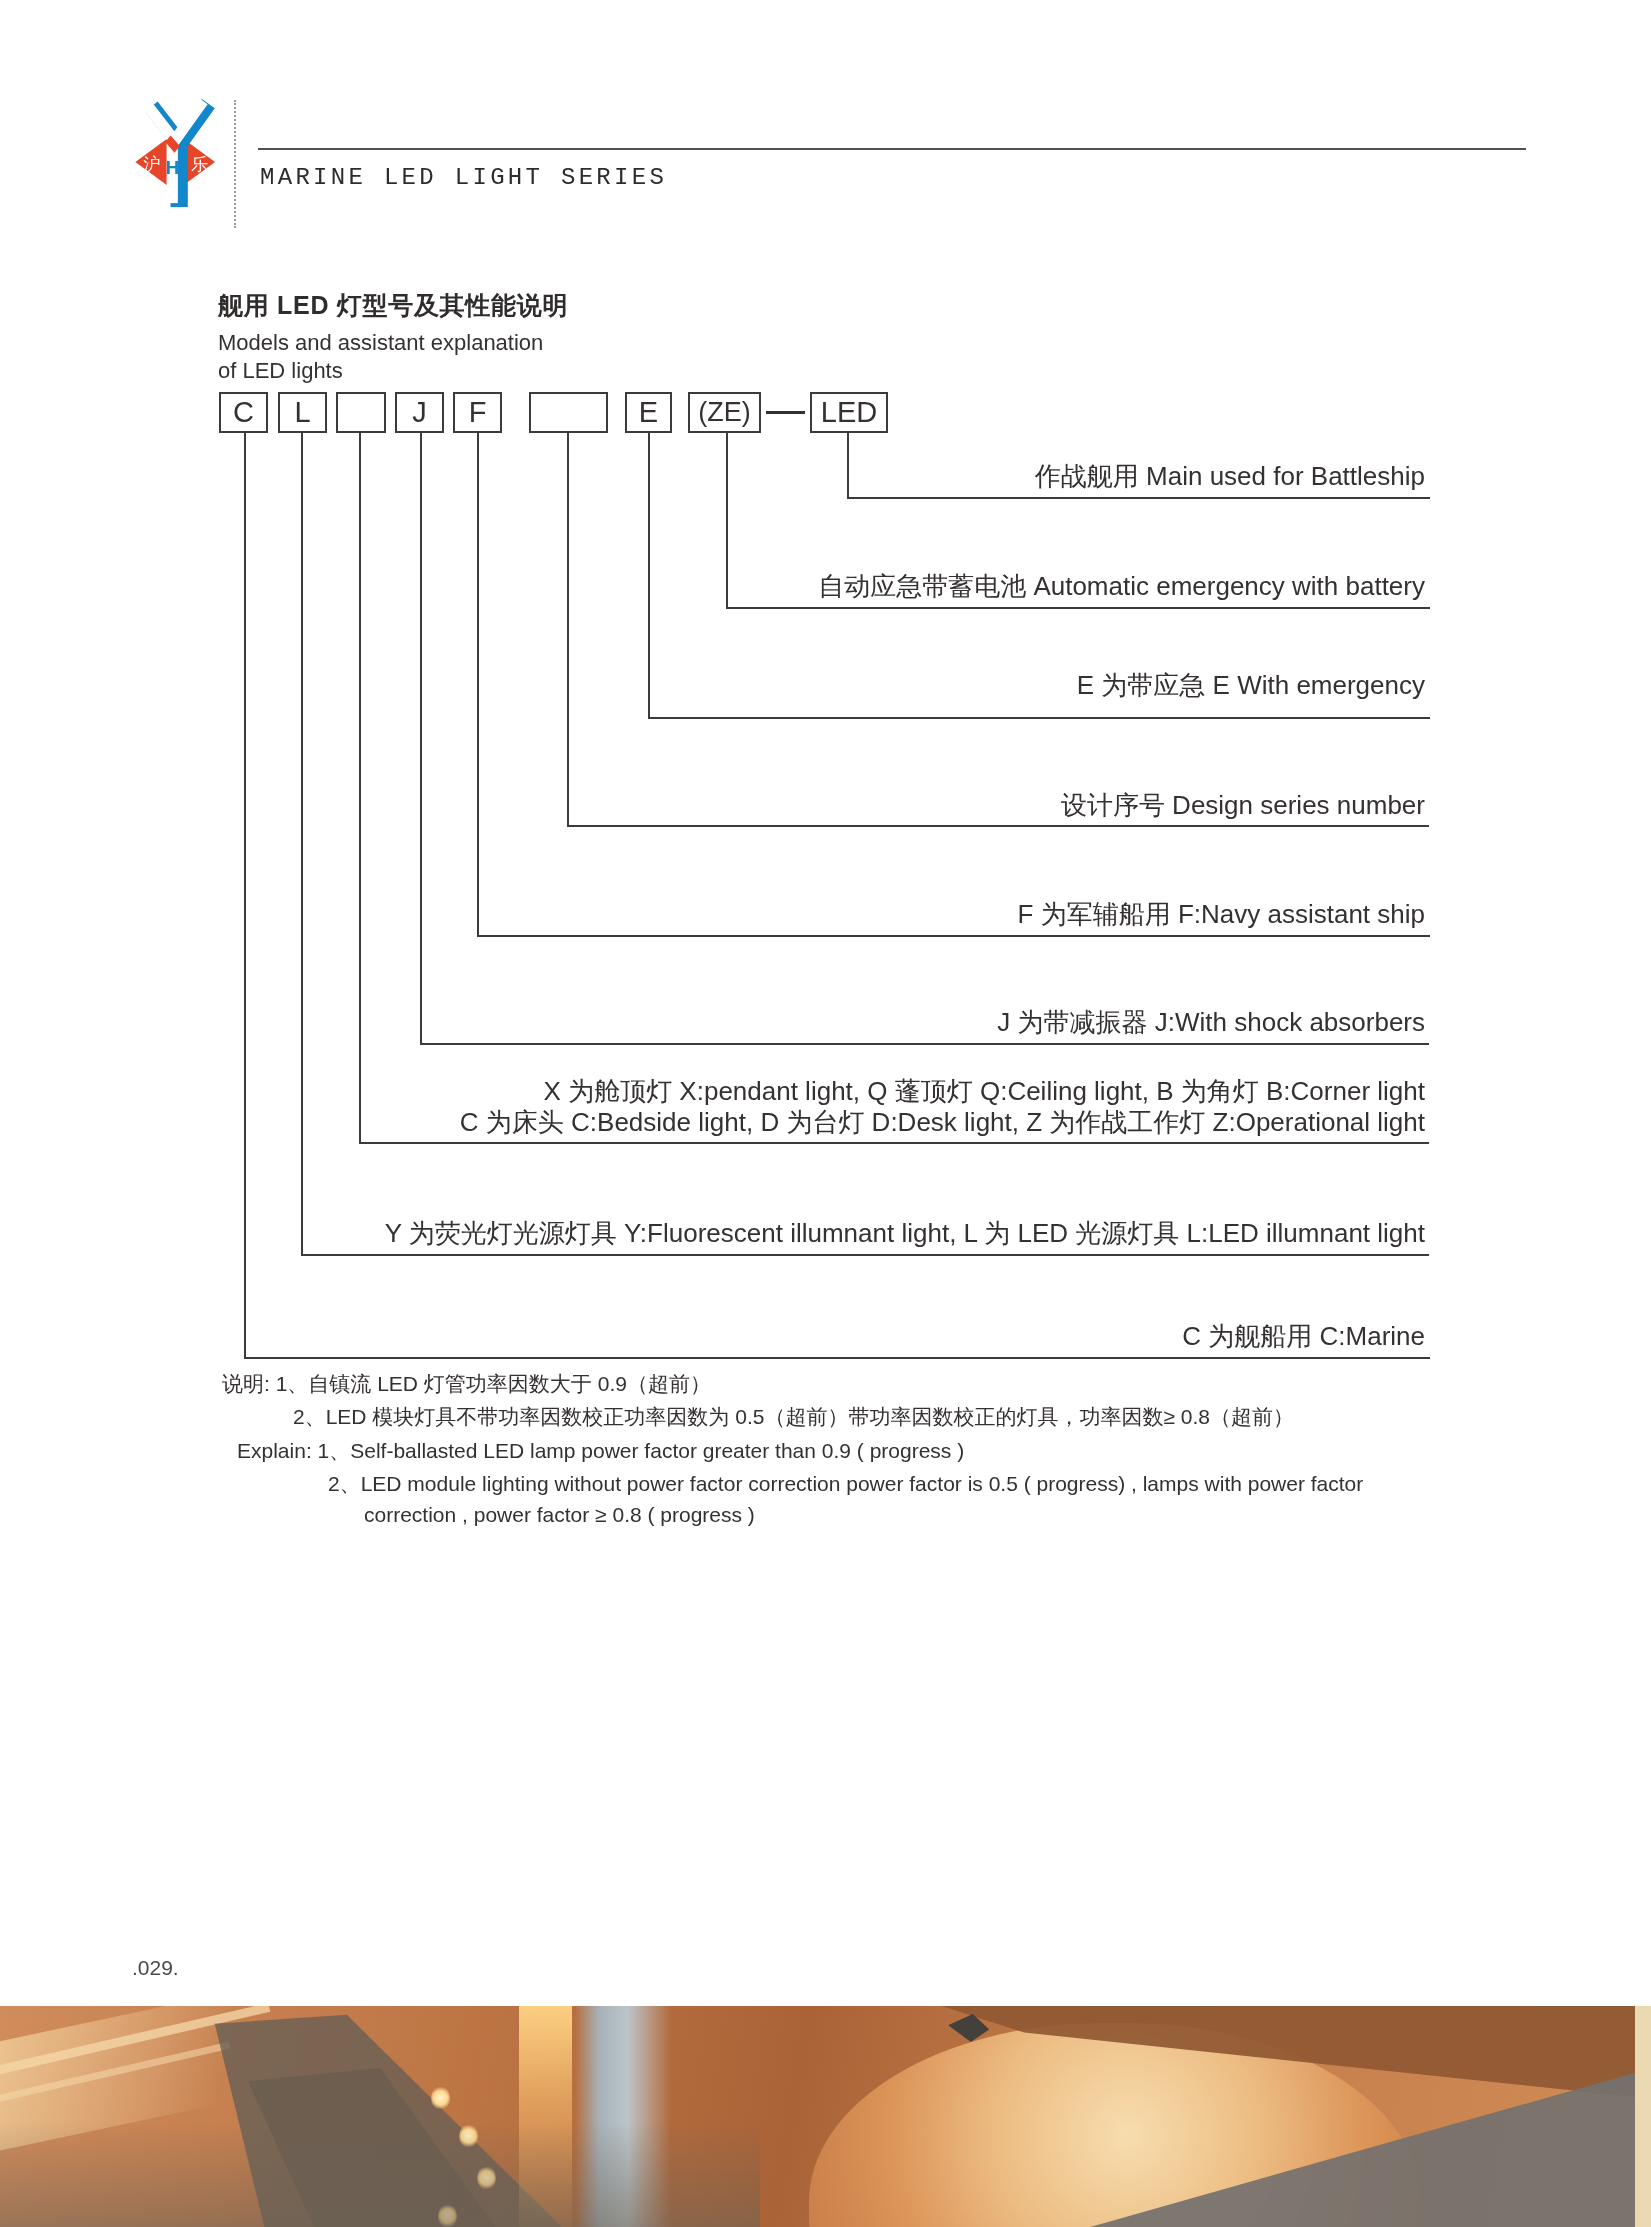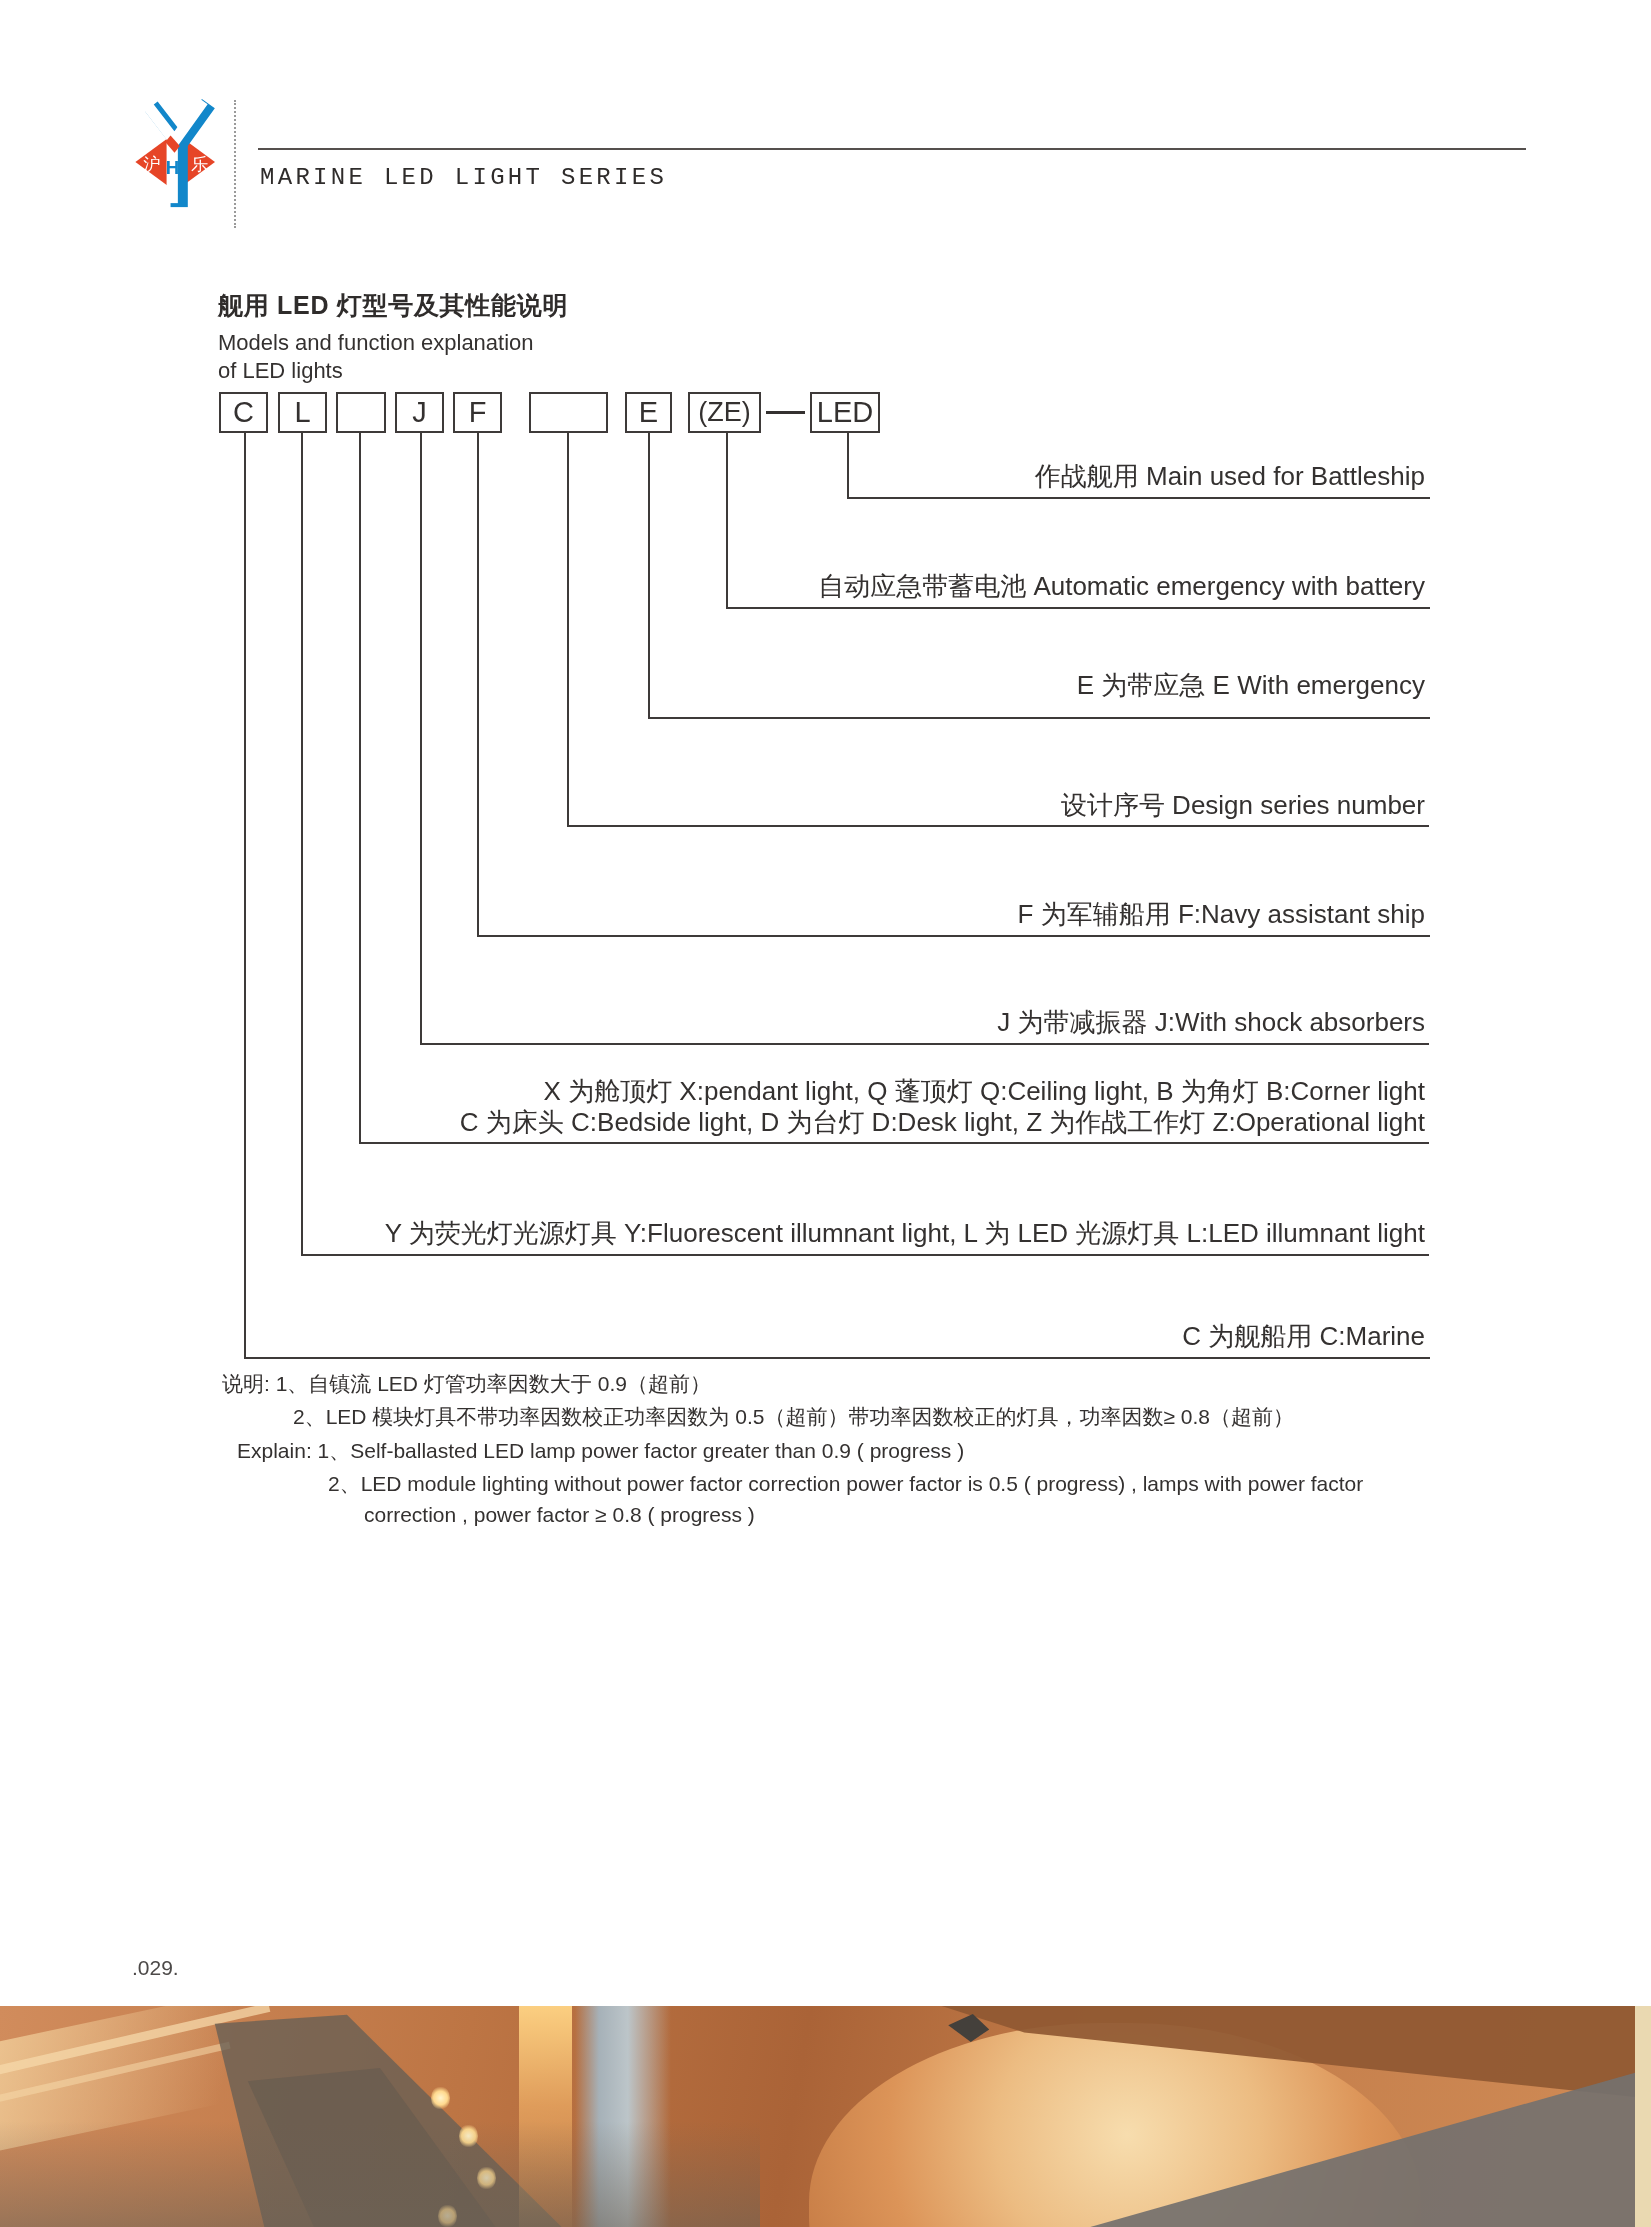--- a/index.html
+++ b/index.html
@@ -17,21 +17,21 @@
   
   .sec-zh{position:absolute;left:218px;top:289px;font-size:25px;font-weight:bold;letter-spacing:0.7px;color:#2f2c2b;}
   .sec-en1{position:absolute;left:218px;top:330px;font-size:22px;color:#343130;}
   .sec-en2{position:absolute;left:218px;top:358px;font-size:22px;color:#343130;}
 
   
   .mbox{position:absolute;top:392px;height:41px;border:2px solid #3e3a39;box-sizing:border-box;
         display:flex;align-items:center;justify-content:center;font-size:29px;color:#343130;background:#fff;}
   .b1{left:219px;width:49px;} .b2{left:278px;width:49px;} .b3{left:336px;width:50px;}
   .b4{left:395px;width:49px;} .b5{left:453px;width:49px;} .b6{left:529px;width:79px;}
-  .b7{left:625px;width:47px;} .b8{left:688px;width:73px;font-size:27px;} .b9{left:810px;width:70px;}
+  .b7{left:625px;width:47px;} .b8{left:688px;width:73px;font-size:27px;} .b9{left:810px;width:78px;}
   .mdash{position:absolute;left:766px;top:411px;width:39px;height:2.7px;background:#343130;
          display:flex;align-items:center;justify-content:center;color:transparent;overflow:hidden;}
 
   
   .vline{position:absolute;width:2px;background:#3e3a39;top:433px;}
   .hline{position:absolute;height:2px;background:#3e3a39;}
   .v1{left:847px;height:65px;}  .h1{left:847px;top:497px;width:583px;}
   .v2{left:726px;height:176px;} .h2{left:726px;top:607px;width:704px;}
   .v3{left:648px;height:286px;}  .h3{left:648px;top:717px;width:782px;}
   .v4{left:567px;height:394px;}  .h4{left:567px;top:825px;width:862px;}
@@ -99,21 +99,21 @@
     <polygon points="56,58 70,74 62,84 48,68" fill="#e64527"></polygon>
     <text x="28" y="110" font-size="26" fill="#ffffff" text-anchor="middle">沪</text>
     <text x="59" y="116" font-size="28" font-weight="bold" fill="#1287ca" text-anchor="middle">H</text>
     <text x="100" y="110" font-size="26" fill="#ffffff" text-anchor="middle">乐</text>
   </svg>
   <div class="logo-sep"></div>
   <div class="hdr-rule"></div>
   <div class="hdr-en">MARINE LED LIGHT SERIES</div>
 
   <div class="sec-zh">舰用 LED 灯型号及其性能说明</div>
-  <div class="sec-en1">Models and function explanation</div>
+  <div class="sec-en1">Models and assistant explanation</div>
   <div class="sec-en2">of LED lights</div>
 
   <div class="mbox b1">C</div>
   <div class="mbox b2">L</div>
   <div class="mbox b3"></div>
   <div class="mbox b4">J</div>
   <div class="mbox b5">F</div>
   <div class="mbox b6"></div>
   <div class="mbox b7">E</div>
   <div class="mbox b8">(ZE)</div>

